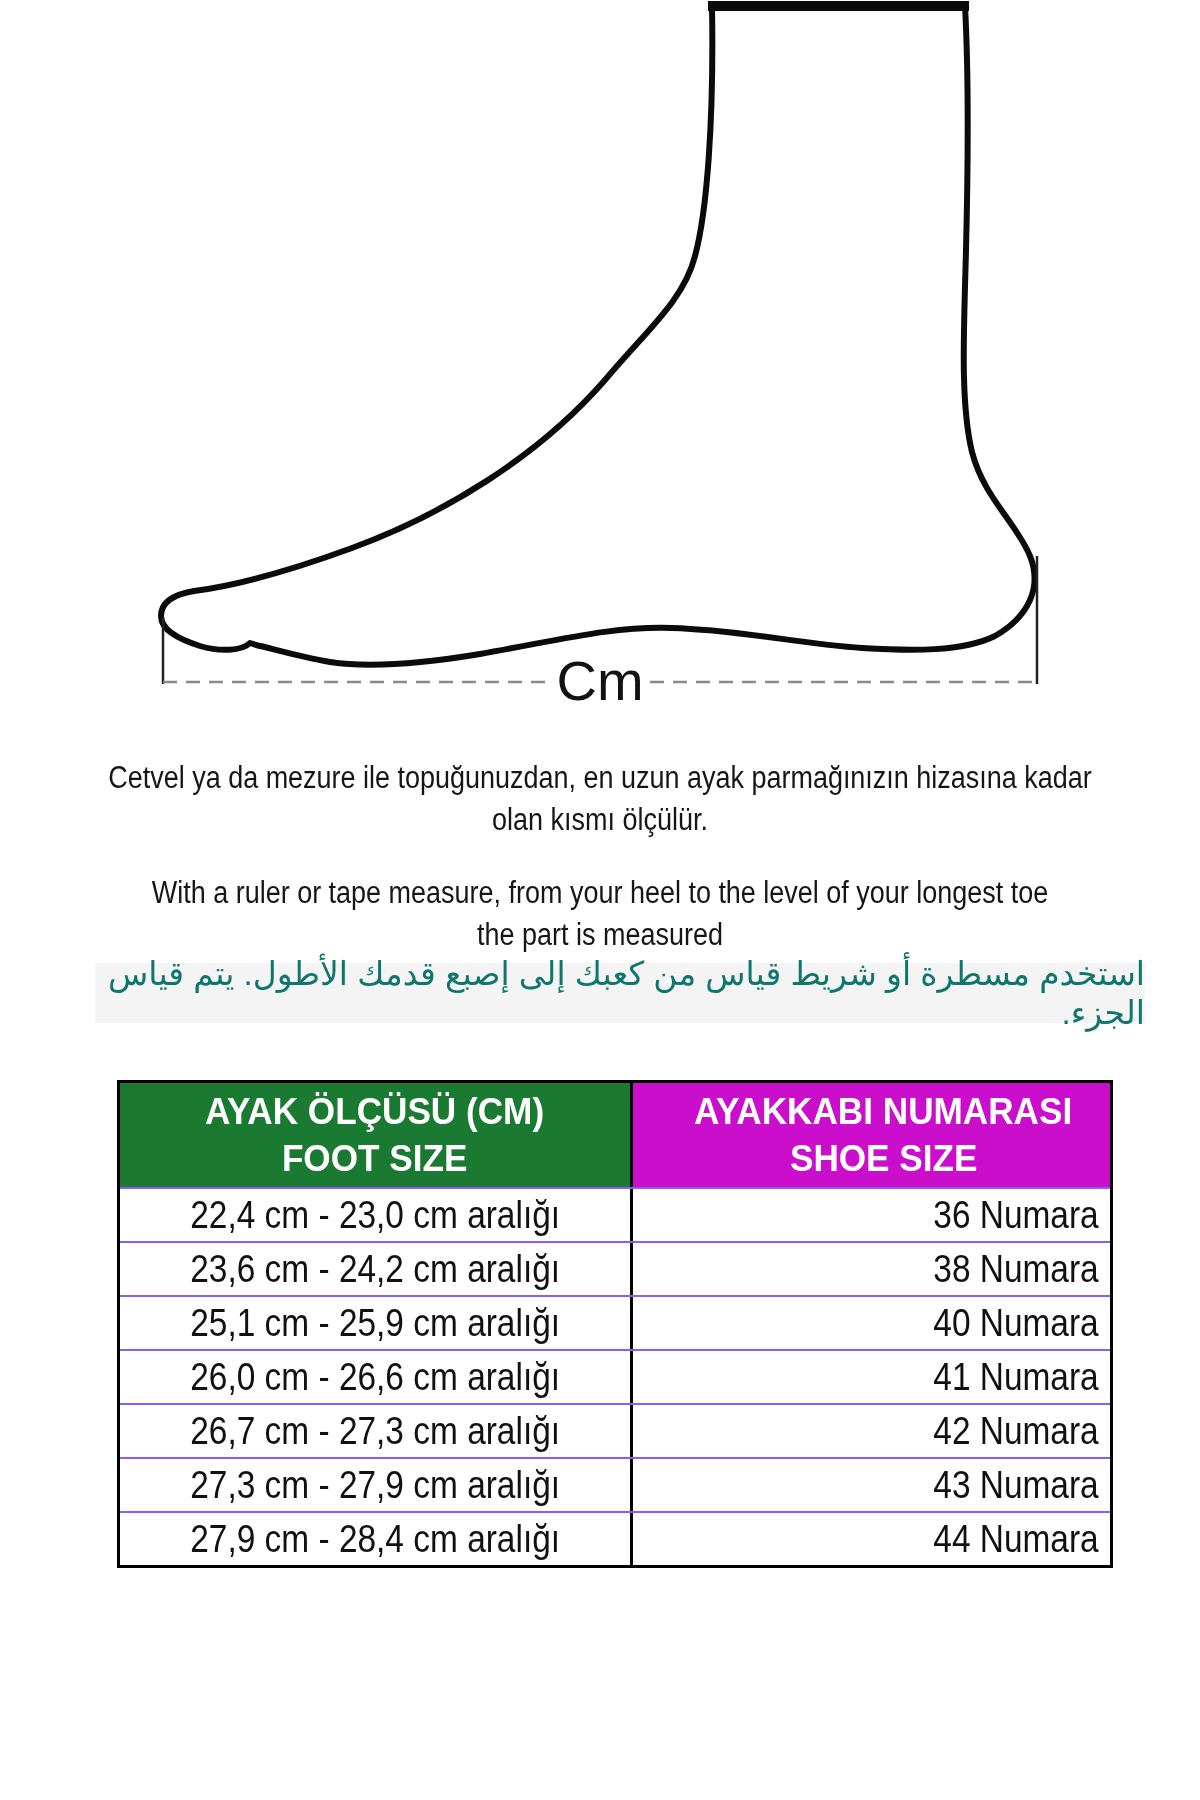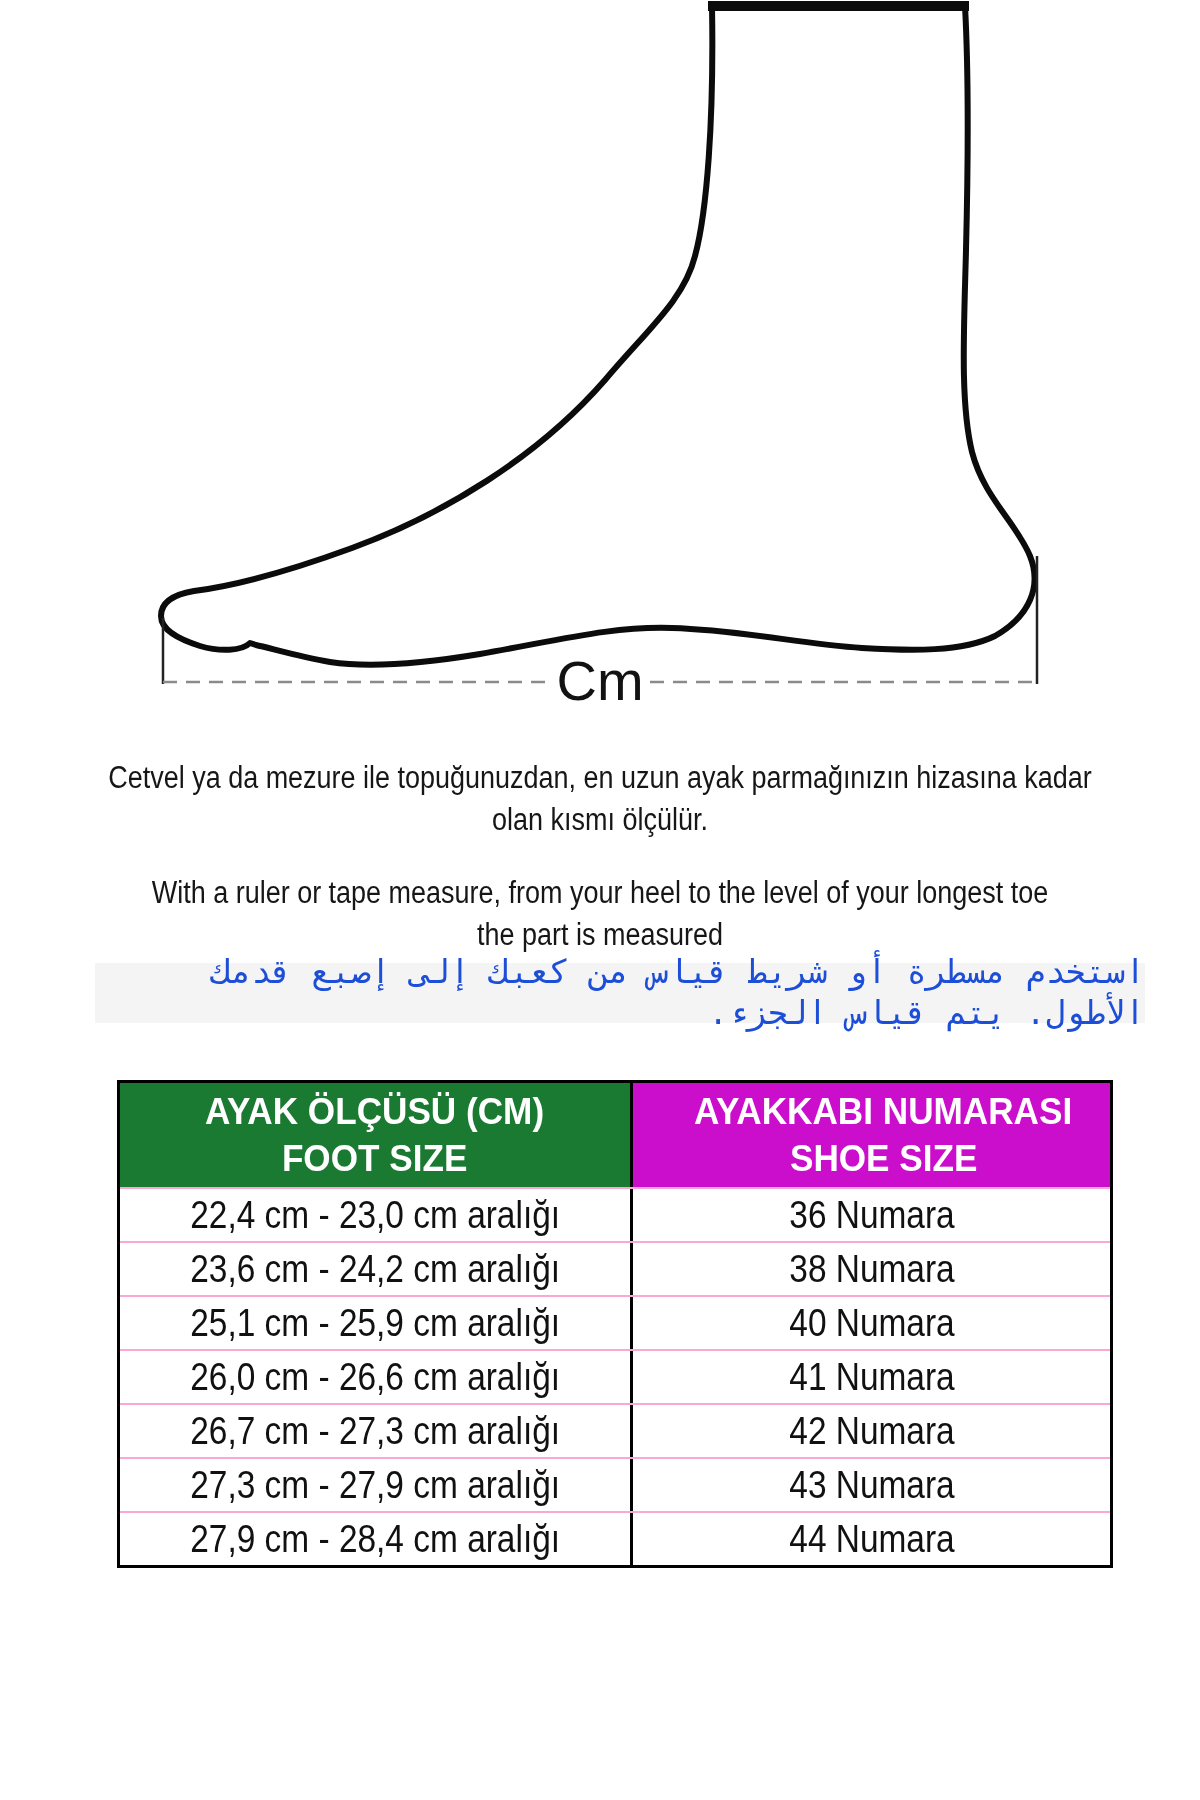--- a/index.html
+++ b/index.html
@@ -17,45 +17,45 @@
     position: absolute; left: 0; width: 1200px; text-align: center;
     font-size: 31px; line-height: 42px; color: #161616;
     transform: scaleX(0.87); transform-origin: 600px 0;
   }
   .instr div { white-space: nowrap; }
   .instr-tr { top: 757px; }
   .instr-en { top: 872px; }
   .instr-ar {
     position: absolute; left: 95px; top: 963px; width: 1050px; height: 60px;
     background: #f4f4f4; display: flex; align-items: center; justify-content: center;
-    font-family: Liberation Mono, monospace; font-size: 33px; color: #1d4ed8;
+    font-family: Liberation Sans, sans-serif; font-size: 33px; color: #0f766e;
   }
 
   
   .size-table {
     position: absolute; left: 117px; top: 1080px; width: 996px;
     border: 3px solid #000; box-sizing: border-box; background: #fff;
   }
   .thead { display: flex; height: 104px; }
   .th {
     display: flex; flex-direction: column; align-items: center; justify-content: center;
     color: #fff; font-weight: bold; font-size: 37px; line-height: 47px;
     box-sizing: border-box; text-align: right;
   }
   .th .cond { transform: scaleX(0.95); transform-origin: center; white-space: nowrap; }
   .th-foot { width: 513px; background: var(--green, #1a7a32); border-right: 3px solid #000; }
   .th-shoe { flex: 1; background: var(--magenta, #cb0ecb); padding-left: 24px; }
-  .tr { display: flex; height: 52px; border-top: 2px solid #f9a8d4; }
+  .tr { display: flex; height: 52px; border-top: 2px solid #8b5cf6; }
   .td {
     display: flex; align-items: center; justify-content: center;
     font-size: 38px; color: #111; box-sizing: border-box;
   }
   .td .cond { transform: scaleX(0.88); transform-origin: center; white-space: nowrap; }
   .td-foot { width: 513px; border-right: 3px solid #000; }
-  .td-shoe { flex: 1; }
+  .td-shoe { flex: 1; justify-content: flex-end; }
 </style>
 </head>
 <body>
 
 <div class="canvas">
 
   <svg class="foot-svg" viewBox="0 0 1200 740" aria-hidden="true">
     <path d="M 712 6 L 965 6
          C 969 80 968 170 966 250
          C 964 330 960 402 972 452

